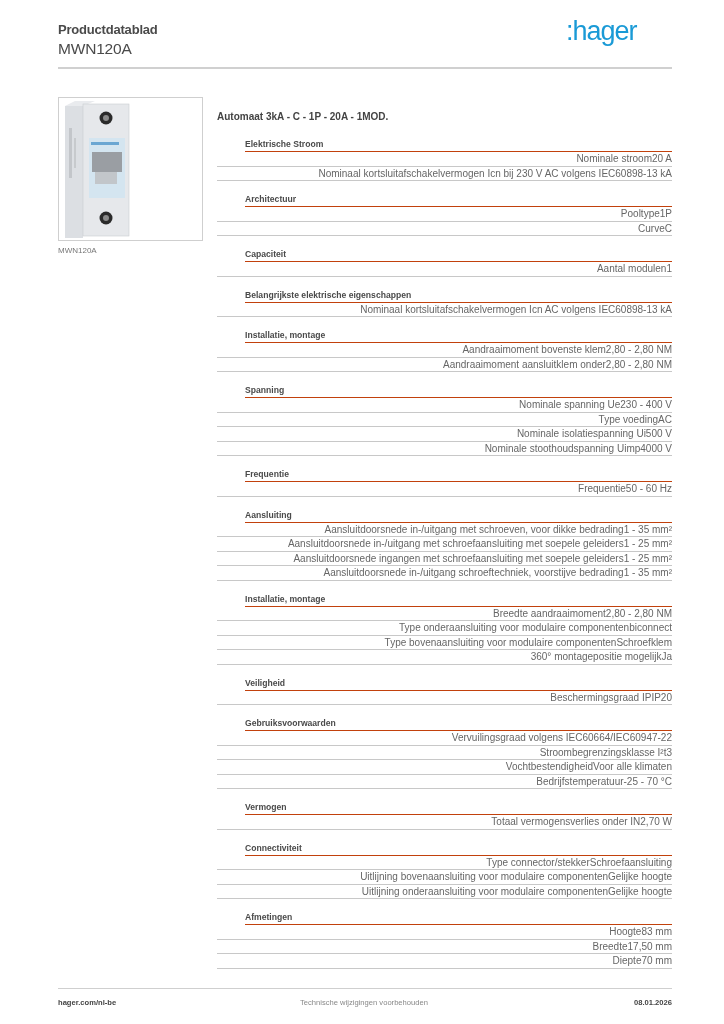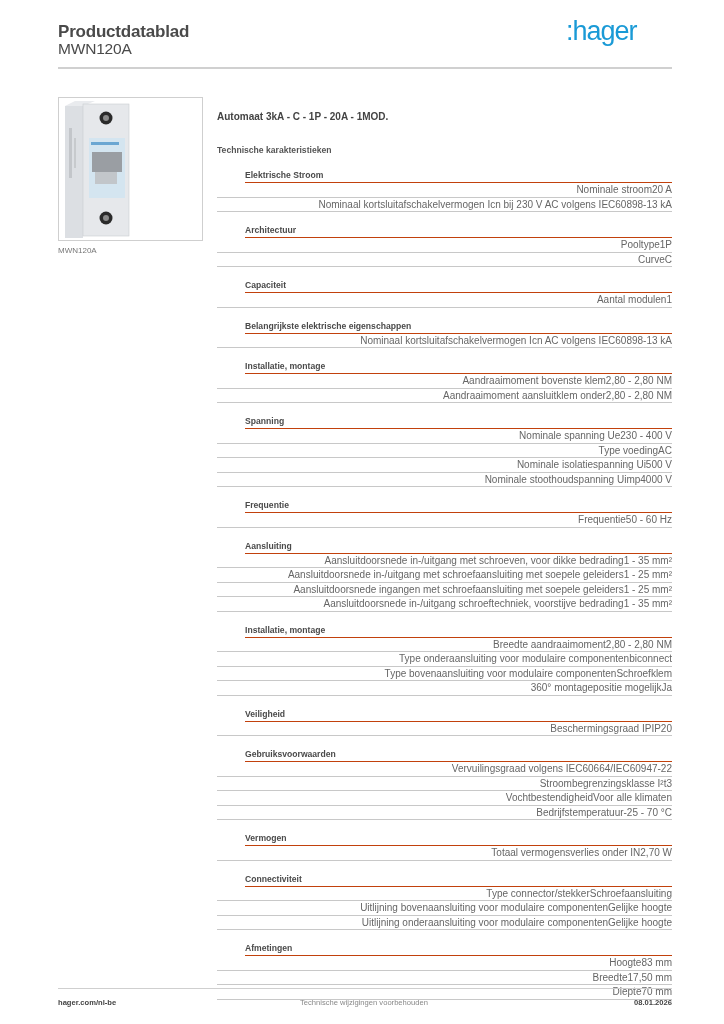--- a/index.html
+++ b/index.html
@@ -1,18 +1,18 @@
 <!DOCTYPE html>
 <html><head>
 <meta charset="utf-8">
 <style>
   html, body { margin:0; padding:0; background:#ffffff; }
   body { width:724px; height:1024px; position:relative; overflow:hidden;
          font-family:"Liberation Sans", sans-serif; color:#555; }
-  .hdr-title { position:absolute; left:58px; top:22px; font-size:17px; font-weight:bold; color:#4a4a4a; letter-spacing:-0.2px; }
+  .hdr-title { position:absolute; left:58px; top:22px; font-size:13px; font-weight:bold; color:#4a4a4a; letter-spacing:-0.2px; }
   .hdr-model { position:absolute; left:58px; top:40px; font-size:15.5px; color:#4a4a4a; letter-spacing:-0.2px; }
   .logo { position:absolute; left:566px; top:16px; font-size:27px; font-weight:normal; color:#1a9ad6; letter-spacing:-1px; }
   .logo .colon { font-size:27px; }
   .hdr-rule { position:absolute; left:58px; top:67px; width:614px; height:2px; background:#d0d0d0; }
 
   .prod-box { position:absolute; left:58px; top:97px; width:143px; height:142px; border:1px solid #cfcfcf; background:#fff; }
   .prod-caption { position:absolute; left:58px; top:246px; font-size:8px; color:#777; }
 
   .main { position:absolute; left:217px; top:97px; width:455px; }
   .subtitle { font-size:10px; font-weight:bold; color:#444; height:14px; line-height:10px;margin-top:15px; }
@@ -57,21 +57,20 @@
     <rect x="36" y="74" width="22" height="12" fill="#c2c6ca"></rect>
 
     <rect x="10" y="30" width="3" height="50" fill="#c3c6ca"></rect>
     <rect x="15" y="40" width="2" height="30" fill="#c7cacd"></rect>
   </svg>
 </div>
 <div class="prod-caption">MWN120A</div>
 
 <div class="main">
   <div class="subtitle">Automaat 3kA - C - 1P - 20A - 1MOD.</div>
-  <div class="tech-title">Technische karakteristieken</div>
   <div id="sections">
       <div class="section">
         <div class="sec-head">Elektrische Stroom</div>
         <div class="row">
           <span class="lbl">Nominale stroom</span>
           <span class="val">20 A</span>
         </div>
         <div class="row">
           <span class="lbl">Nominaal kortsluitafschakelvermogen Icn bij 230 V AC volgens IEC60898-1</span>
           <span class="val">3 kA</span>

